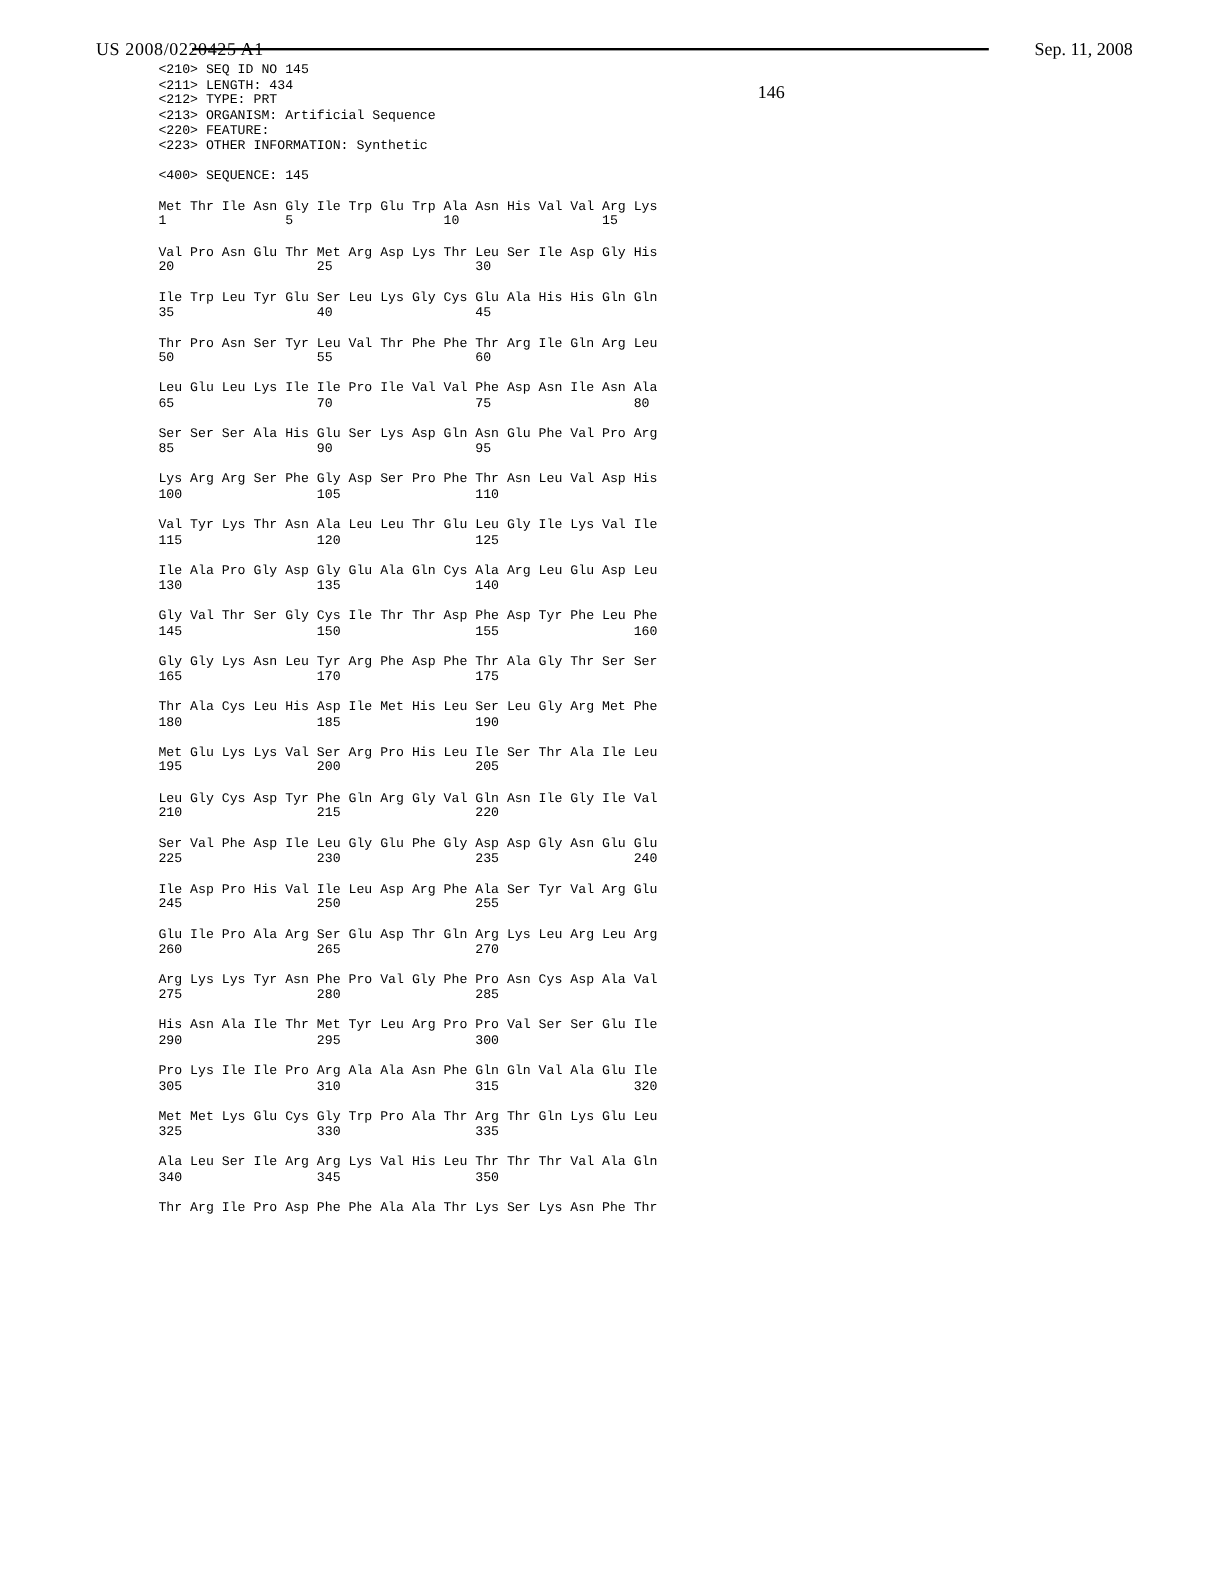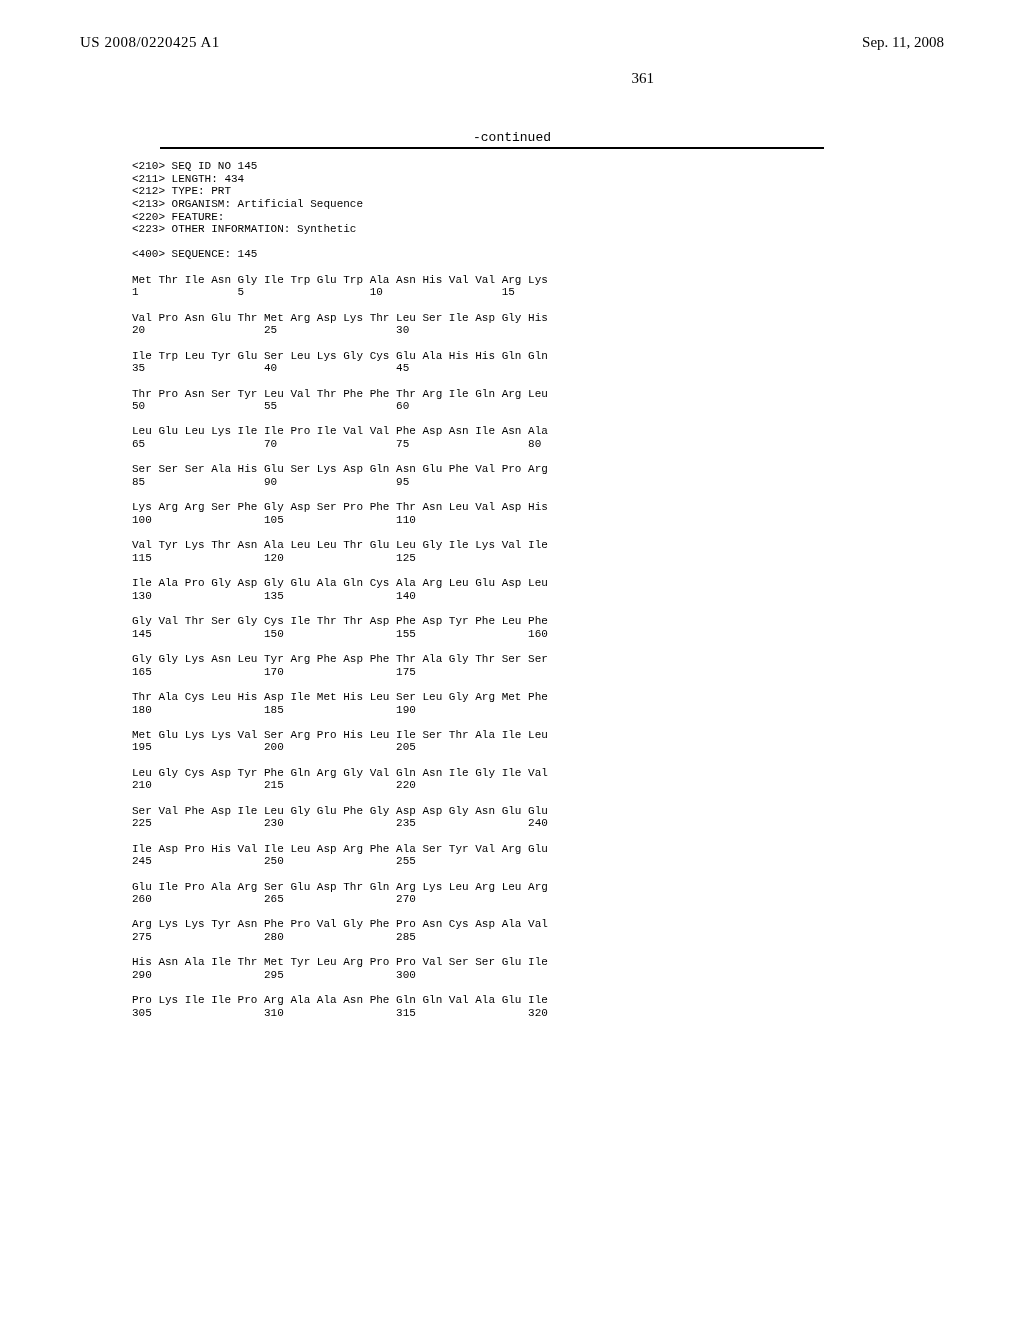--- a/index.html
+++ b/index.html
@@ -56,23 +56,22 @@
     white-space: pre;
     margin-left: 52px;
   }
 </style>
 </head>
 <body>
 
 <div class="page">
   <div class="header-left">US 2008/0220425 A1</div>
   <div class="header-right">Sep. 11, 2008</div>
-  <div class="page-number">361</div>
+  <div class="page-number">146</div>
 
-  <div class="continued">-continued</div>
   <hr class="rule">
 
   <pre class="seq-block" id="seq-block">&lt;210&gt; SEQ ID NO 145
 &lt;211&gt; LENGTH: 434
 &lt;212&gt; TYPE: PRT
 &lt;213&gt; ORGANISM: Artificial Sequence
 &lt;220&gt; FEATURE:
 &lt;223&gt; OTHER INFORMATION: Synthetic
 
 &lt;400&gt; SEQUENCE: 145

